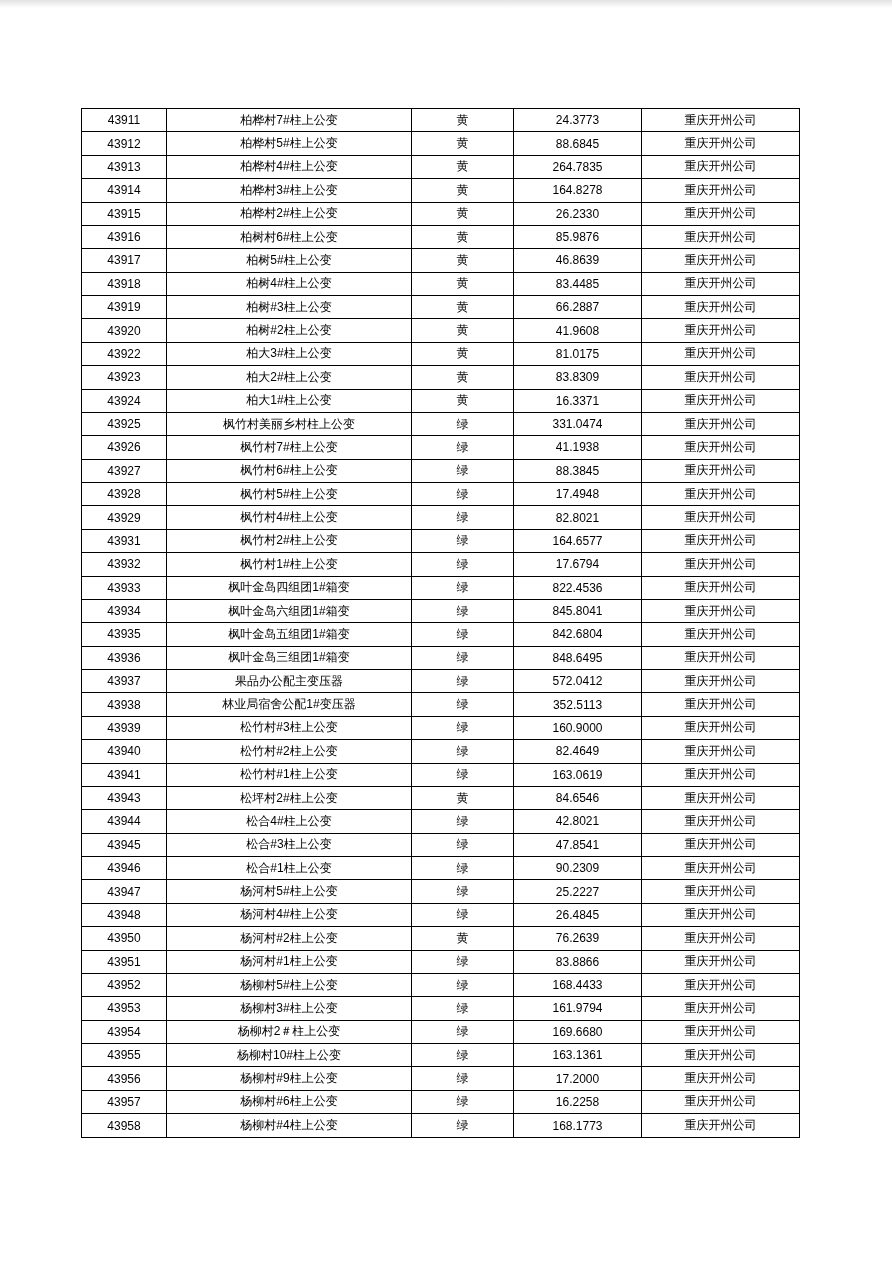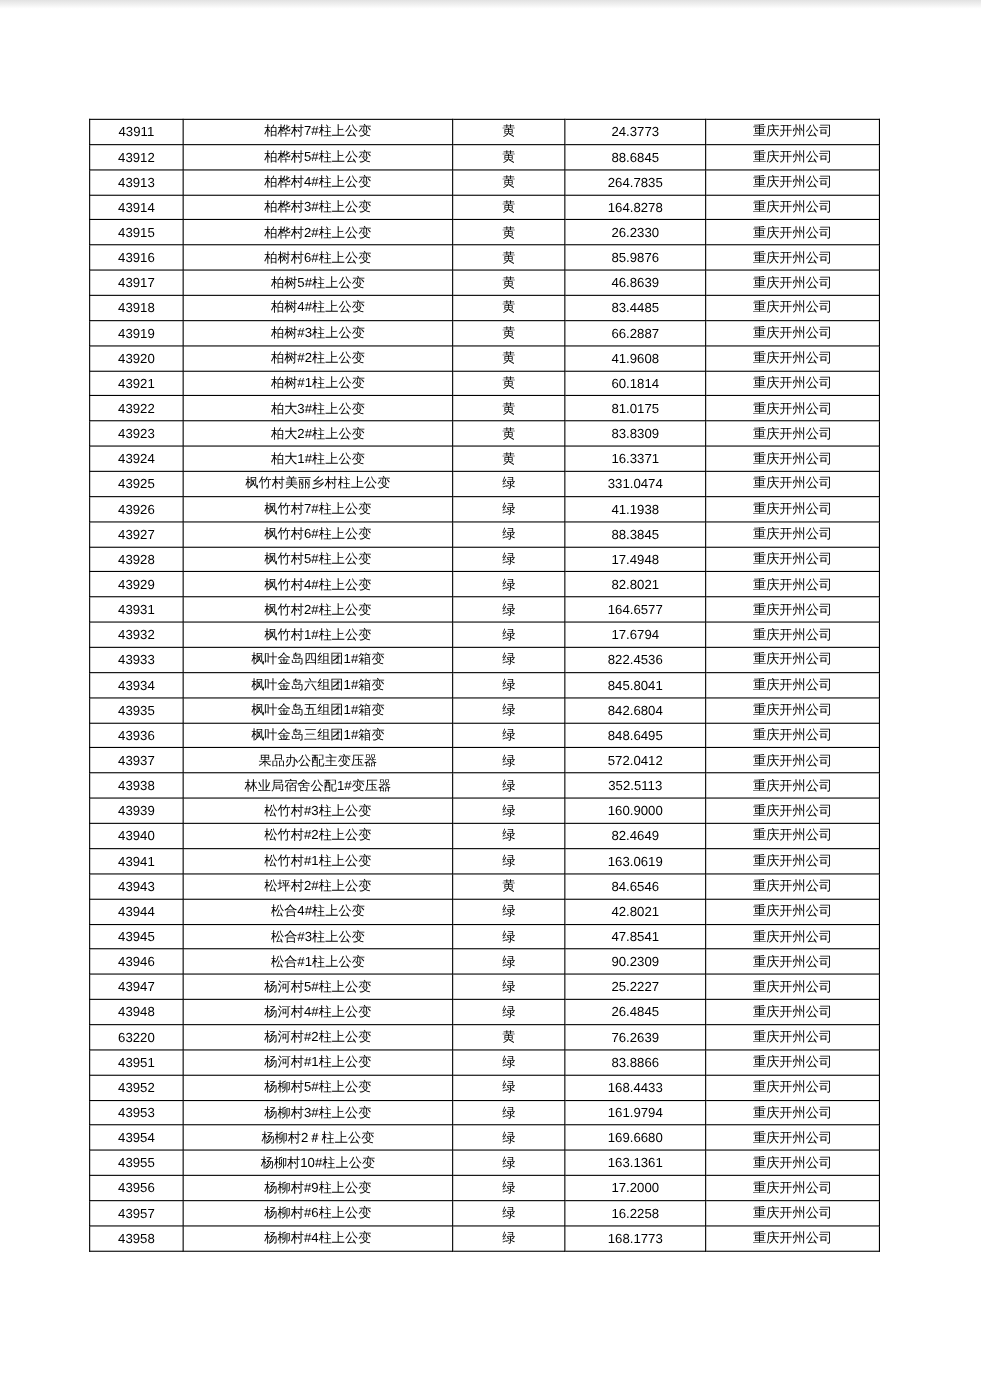--- a/index.html
+++ b/index.html
@@ -118,27 +118,20 @@
         <td>重庆开州公司</td>
       </tr>
       <tr>
         <td>43920</td>
         <td>柏树#2柱上公变</td>
         <td>黄</td>
         <td>41.9608</td>
         <td>重庆开州公司</td>
       </tr>
       <tr>
-        <td>43921</td>
-        <td>柏树#1柱上公变</td>
-        <td>黄</td>
-        <td>60.1814</td>
-        <td>重庆开州公司</td>
-      </tr>
-      <tr>
         <td>43922</td>
         <td>柏大3#柱上公变</td>
         <td>黄</td>
         <td>81.0175</td>
         <td>重庆开州公司</td>
       </tr>
       <tr>
         <td>43923</td>
         <td>柏大2#柱上公变</td>
         <td>黄</td>
@@ -300,21 +293,21 @@
         <td>重庆开州公司</td>
       </tr>
       <tr>
         <td>43948</td>
         <td>杨河村4#柱上公变</td>
         <td>绿</td>
         <td>26.4845</td>
         <td>重庆开州公司</td>
       </tr>
       <tr>
-        <td>63220</td>
+        <td>43950</td>
         <td>杨河村#2柱上公变</td>
         <td>黄</td>
         <td>76.2639</td>
         <td>重庆开州公司</td>
       </tr>
       <tr>
         <td>43951</td>
         <td>杨河村#1柱上公变</td>
         <td>绿</td>
         <td>83.8866</td>

